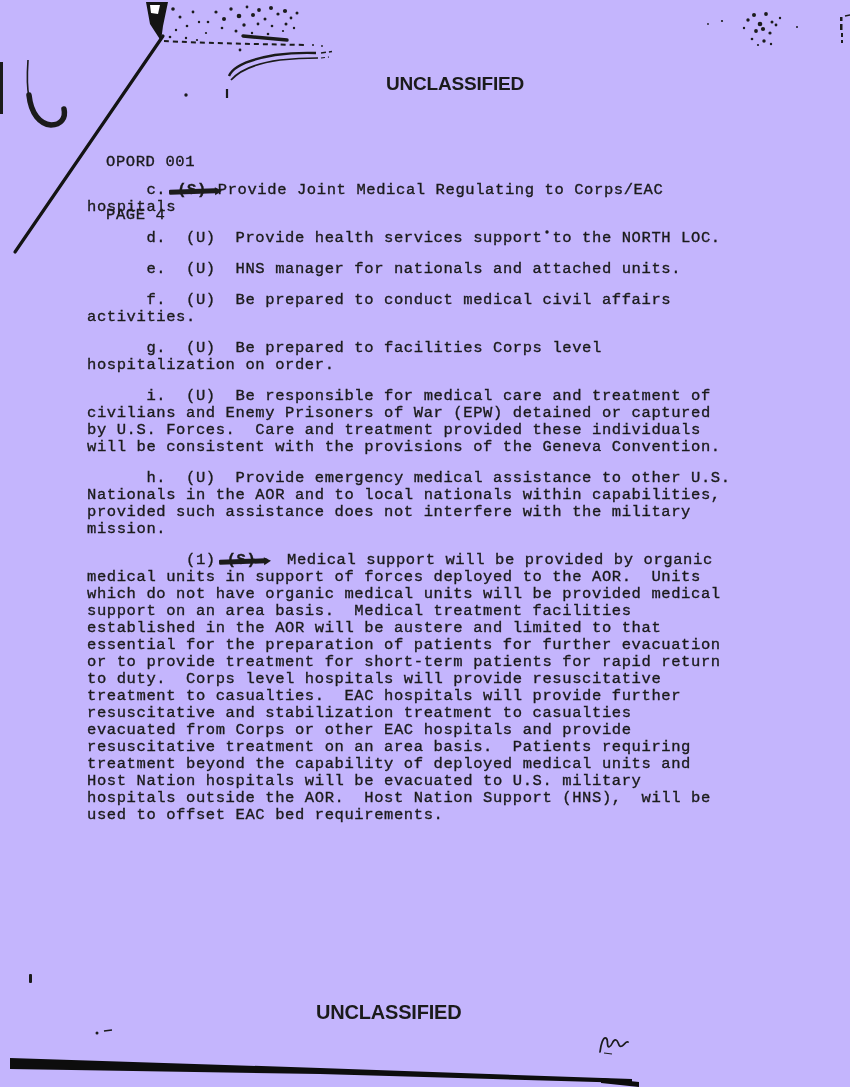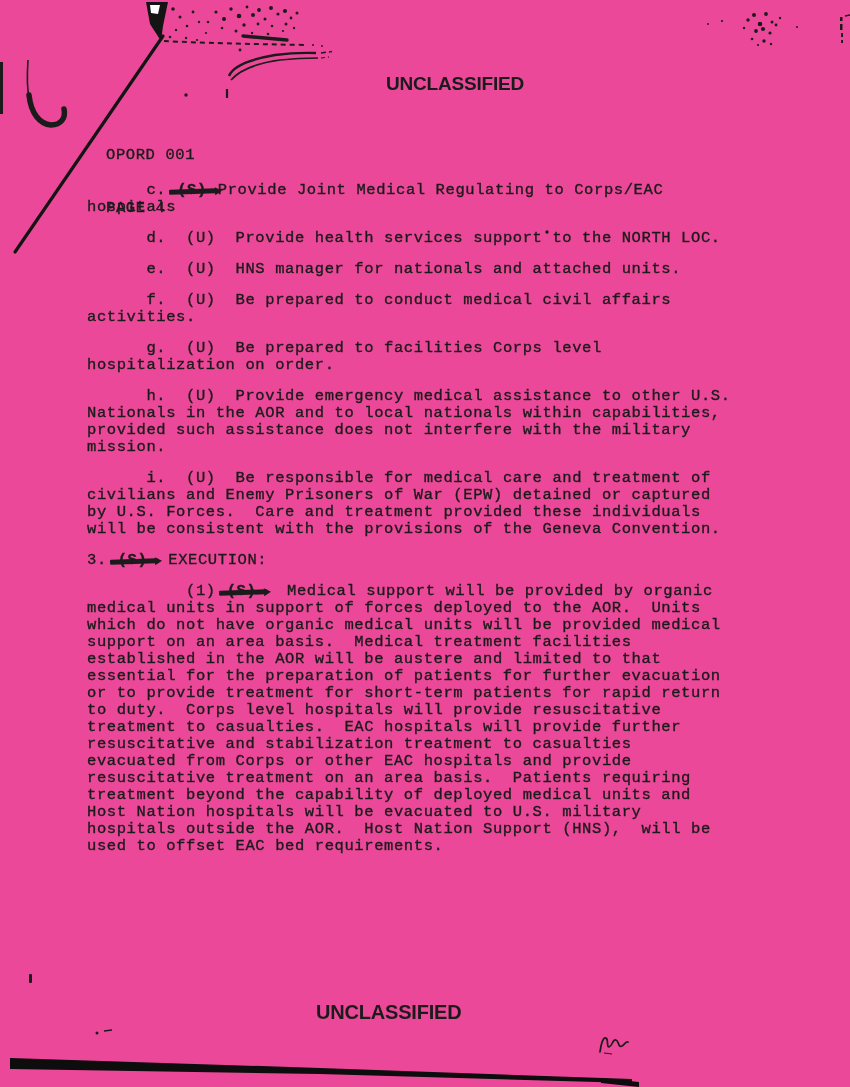--- a/index.html
+++ b/index.html
@@ -1,36 +1,36 @@
 <!DOCTYPE html>
 <html><head>
 <meta charset="utf-8">
 <style>
   html,body{margin:0;padding:0;background:#e8e8e8;}
   .page{
     position:relative;
     width:850px;height:1087px;
-    background:#ec4899;
+    background:#c4b5fd;
     overflow:hidden;
     font-family:"Liberation Mono","DejaVu Sans Mono",monospace;
     color:var(--ink,#1b1b1b);
   }
   .artifacts{position:absolute;left:0;top:0;width:850px;height:1087px;pointer-events:none;}
   .banner{
     position:absolute;
     font-family:"Liberation Sans","DejaVu Sans",sans-serif;
     font-weight:700;
     letter-spacing:-0.2px;
     color:var(--ink,#111);
     white-space:nowrap;
   }
   .banner.top{left:386px;top:73px;font-size:19px;}
   .banner.bottom{left:316px;top:1001px;font-size:20px;}
   .docid{
-    position:absolute;left:106px;top:112px;
+    position:absolute;left:106px;top:119px;
     font-size:15.5px;line-height:17.5px;letter-spacing:0.6px;
     white-space:pre;
     -webkit-text-stroke:0.35px;
   }
   .doc-body{
     position:absolute;left:87px;top:182px;width:680px;
     font-size:15.5px;line-height:17px;letter-spacing:0.6px;
     -webkit-text-stroke:0.35px;
   }
   .para{white-space:pre-wrap;margin:0 0 14px 0;}
@@ -191,29 +191,28 @@
 
   <div class="doc-body">
       <div class="para">      c. <span class="strike">(S)</span> Provide Joint Medical Regulating to Corps/EAC
 hospitals</div>
       <div class="para">      d.  (U)  Provide health services support to the NORTH LOC.</div>
       <div class="para">      e.  (U)  HNS manager for nationals and attached units.</div>
       <div class="para">      f.  (U)  Be prepared to conduct medical civil affairs
 activities.</div>
       <div class="para">      g.  (U)  Be prepared to facilities Corps level
 hospitalization on order.</div>
+      <div class="para">      i.  (U)  Be responsible for medical care and treatment of
+civilians and Enemy Prisoners of War (EPW) detained or captured
+by U.S. Forces.  Care and treatment provided these individuals
+will be consistent with the provisions of the Geneva Convention.</div>
       <div class="para">      h.  (U)  Provide emergency medical assistance to other U.S.
 Nationals in the AOR and to local nationals within capabilities,
 provided such assistance does not interfere with the military
 mission.</div>
-      <div class="para">      i.  (U)  Be responsible for medical care and treatment of
-civilians and Enemy Prisoners of War (EPW) detained or captured
-by U.S. Forces.  Care and treatment provided these individuals
-will be consistent with the provisions of the Geneva Convention.</div>
-      <div class="para">3. <span class="strike">(S)</span>  EXECUTION:</div>
       <div class="para">          (1) <span class="strike">(S)</span>   Medical support will be provided by organic
 medical units in support of forces deployed to the AOR.  Units
 which do not have organic medical units will be provided medical
 support on an area basis.  Medical treatment facilities
 established in the AOR will be austere and limited to that
 essential for the preparation of patients for further evacuation
 or to provide treatment for short-term patients for rapid return
 to duty.  Corps level hospitals will provide resuscitative
 treatment to casualties.  EAC hospitals will provide further
 resuscitative and stabilization treatment to casualties

